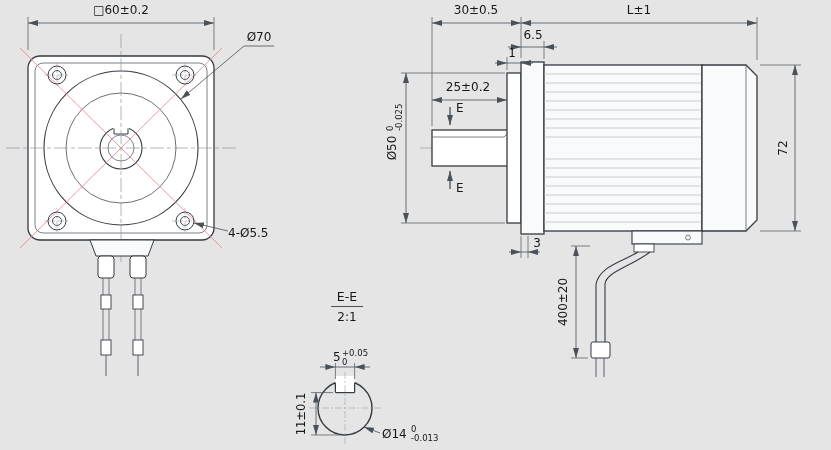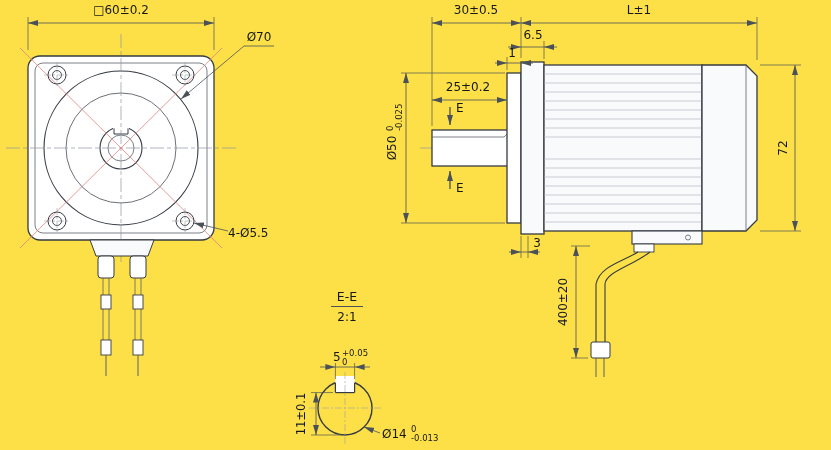--- a/index.html
+++ b/index.html
@@ -1,16 +1,16 @@
 <!DOCTYPE html>
 <html><head>
 <meta charset="utf-8">
 <style>
   html,body{margin:0;padding:0;background:#ffffff;}
-  .page{width:831px;height:450px;background:#fde047;position:relative;overflow:hidden;}
+  .page{width:831px;height:450px;background:#e5e5e5;position:relative;overflow:hidden;}
   svg{display:block;}
   text{font-family:"DejaVu Sans","Liberation Sans",sans-serif;fill:#15181c;}
   .t{font-size:12px;}
   .tm{font-size:11.5px;}
   .ts{font-size:8.5px;}
   .tt{font-size:12.5px;}
   .obj{stroke:#353b42;fill:none;stroke-width:1.3;}
   .objf{stroke:#353b42;fill:#f8fafc;stroke-width:1.3;}
   .objw{stroke:#353b42;fill:#ffffff;stroke-width:1.3;}
   .thin{stroke:#5a6169;stroke-width:0.8;fill:none;}

